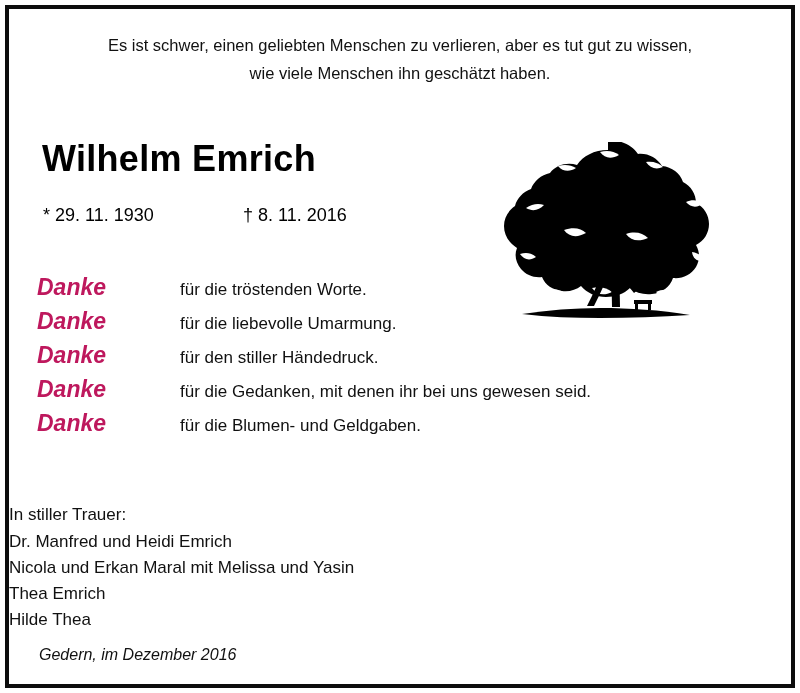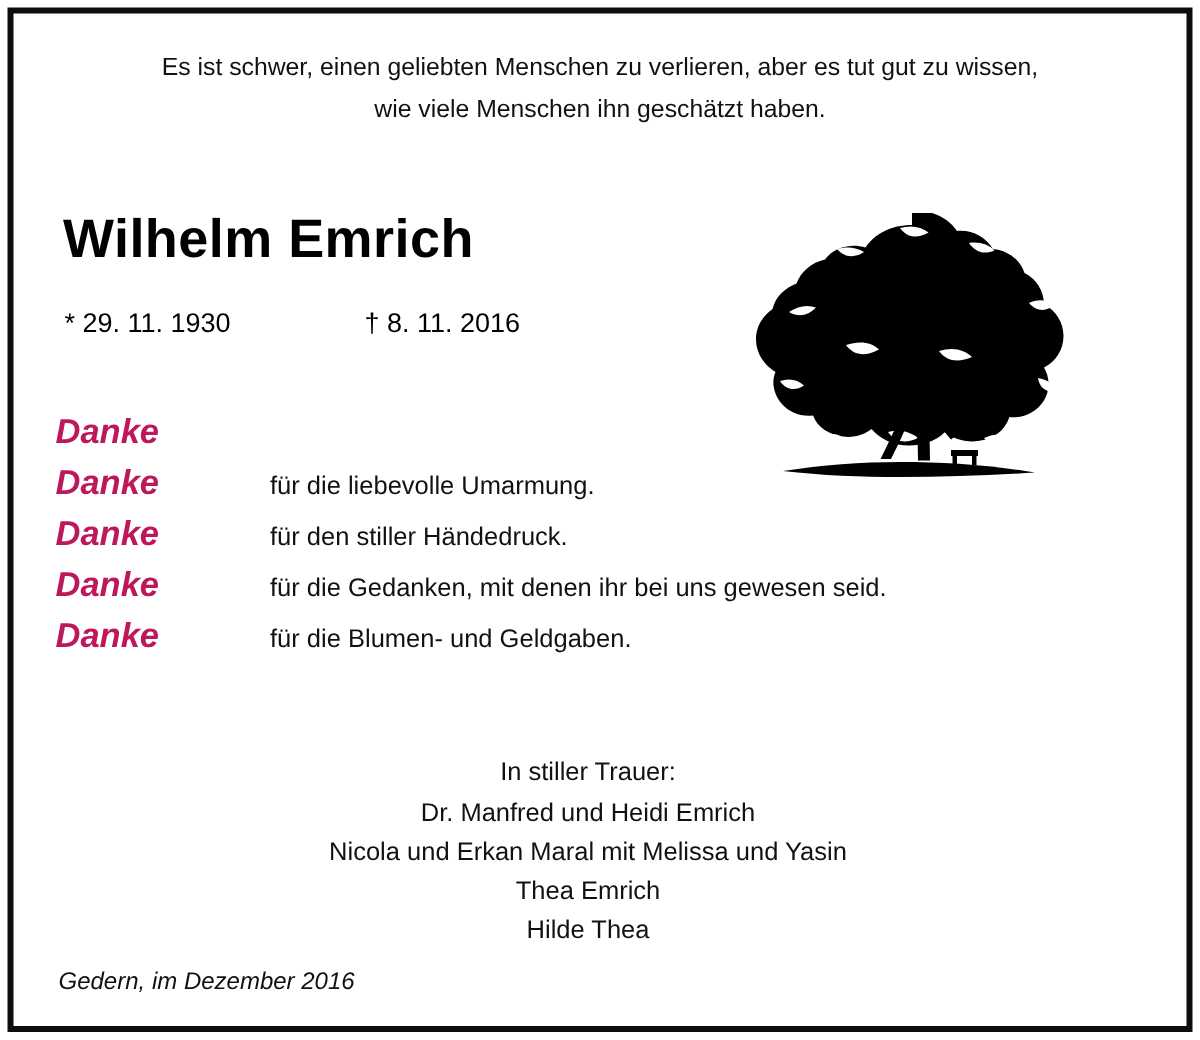--- a/index.html
+++ b/index.html
@@ -122,21 +122,21 @@
     font-size: 17px;
     color: #111111;
   }
 
   
   .mourners {
     position: absolute;
     left: 0;
     right: 16px;
     top: 492px;
-    text-align: center;
+    text-align: left;
   }
   .mourners .heading {
     font-size: 17px;
     line-height: 28px;
     color: #111111;
   }
   .mourners .person {
     display: block;
     font-size: 17px;
     line-height: 26px;
@@ -198,20 +198,21 @@
 
             <path d="M138 158h18v4h-18z"></path>
             <path d="M139 162h3v6h-3zM152 162h3v6h-3z"></path>
           </g>
         </svg>
       </div>
 
       <div class="thanks">
         <div class="thanks-row">
           <div class="thanks-label">Danke</div>
+          <div class="thanks-text">für die tröstenden Worte.</div>
         </div>
         <div class="thanks-row">
           <div class="thanks-label">Danke</div>
           <div class="thanks-text">für die liebevolle Umarmung.</div>
         </div>
         <div class="thanks-row">
           <div class="thanks-label">Danke</div>
           <div class="thanks-text">für den stiller Händedruck.</div>
         </div>
         <div class="thanks-row">

